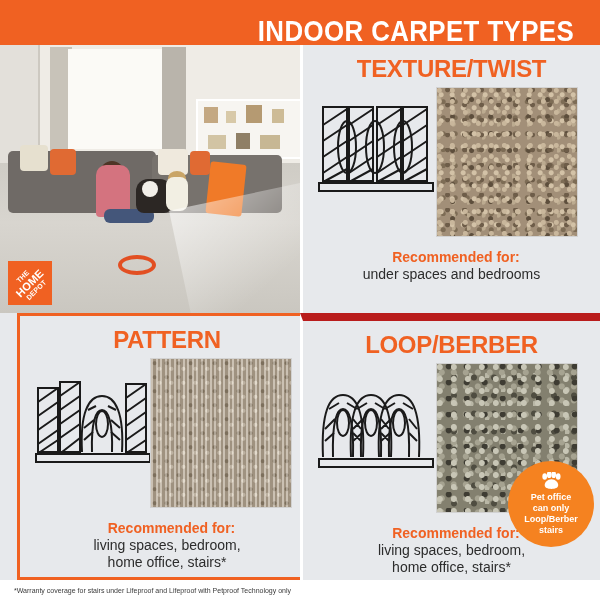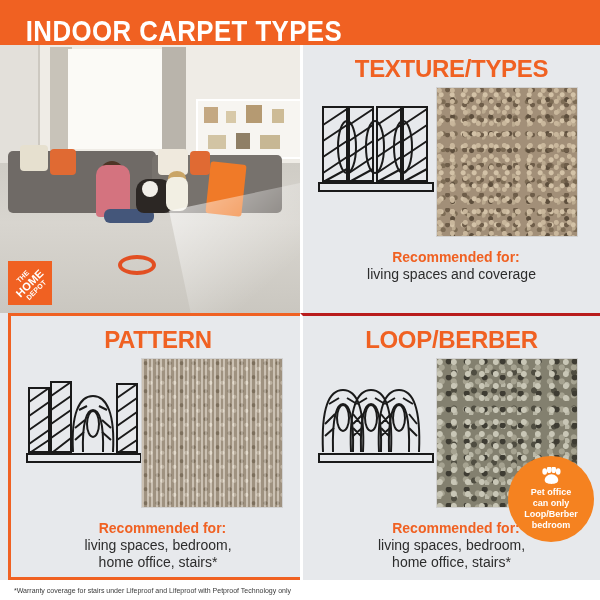--- a/index.html
+++ b/index.html
@@ -7,35 +7,35 @@
     width:600px;height:600px;overflow:hidden;
     background:#ffffff;
     font-family:"Liberation Sans", sans-serif;
     -webkit-font-smoothing:antialiased;
   }
   .infographic{position:relative;width:600px;height:600px;background:#e7e9ec;}
 
   
   .header{
     position:absolute;left:0;top:0;width:600px;height:61px;
-    background:#f06122;display:flex;align-items:center;justify-content:flex-start;
+    background:#f06122;display:flex;align-items:center;justify-content:flex-end;
   }
   .header-title{
     color:#ffffff;font-weight:bold;font-size:30px;letter-spacing:0.5px;
     font-family:"Liberation Sans Narrow","Liberation Sans",sans-serif;
     transform:scaleX(0.86);transform-origin:center;white-space:nowrap;
   }
 
   
   .grid{position:absolute;left:0;top:45px;width:600px;height:535px;}
   .cell{position:absolute;box-sizing:border-box;background:#e7e9ec;}
   .cell-photo{left:0;top:0;width:300px;height:268px;padding:0;background:#cfcdc8;overflow:hidden;}
   .cell-tt{left:300px;top:0;width:300px;height:268px;border-left:3px solid #ffffff;}
-  .cell-pat{left:8px;top:268px;width:300px;height:267px;border:3px solid #f06122;}
-  .cell-loop{left:300px;top:268px;width:300px;height:267px;border-left:3px solid #ffffff;border-top:3px solid #b91c1c;}
+  .cell-pat{left:17px;top:268px;width:300px;height:267px;border:3px solid #f06122;}
+  .cell-loop{left:300px;top:268px;width:300px;height:267px;border-left:3px solid #ffffff;border-top:8px solid #b91c1c;}
 
   .cell-title{
     text-align:center;color:#f06122;font-weight:bold;font-size:24px;
     margin-top:10px;letter-spacing:-0.3px;
   }
 
   .cell-body{position:relative;height:150px;margin-top:4px;}
 
   .swatch{
     position:absolute;right:22px;top:0;width:140px;height:148px;
@@ -181,21 +181,21 @@
           <div class="hd-inner">
             <div>THE</div>
             <div class="hd-big">HOME</div>
             <div>DEPOT</div>
           </div>
         </div>
       </div>
     </div>
 
     <div class="cell cell-tt">
-      <div class="cell-title">TEXTURE/TYPES</div>
+      <div class="cell-title">TEXTURE/TWIST</div>
       <div class="cell-body">
         <svg class="diagram" width="118" height="108" viewBox="0 0 118 108">
           <g fill="none" stroke="#1a1a1a" stroke-width="2">
             <rect x="6" y="12" width="24" height="74"></rect>
             <rect x="32" y="12" width="24" height="74"></rect>
             <rect x="60" y="12" width="24" height="74"></rect>
             <rect x="86" y="12" width="24" height="74"></rect>
             <ellipse cx="30" cy="52" rx="9" ry="26"></ellipse>
             <ellipse cx="58" cy="52" rx="9" ry="26"></ellipse>
             <ellipse cx="86" cy="52" rx="9" ry="26"></ellipse>
@@ -203,21 +203,21 @@
             <path d="M32 30 L56 14 M32 46 L56 30 M32 62 L56 46 M32 78 L56 62 M34 86 L56 74"></path>
             <path d="M60 30 L84 14 M60 46 L84 30 M60 62 L84 46 M60 78 L84 62 M62 86 L84 74"></path>
             <path d="M86 30 L110 14 M86 46 L110 30 M86 62 L110 46 M86 78 L110 62 M88 86 L110 74"></path>
             <rect x="2" y="88" width="114" height="8"></rect>
           </g>
         </svg>
         <div class="swatch swatch-tt"></div>
       </div>
       <div class="rec-block">
         <div class="rec-head">Recommended for:</div>
-        <div class="rec-text">living spaces and coverage</div>
+        <div class="rec-text">under spaces and bedrooms</div>
       </div>
     </div>
 
     <div class="cell cell-pat">
       <div class="cell-title">PATTERN</div>
       <div class="cell-body">
         <svg class="diagram" width="118" height="108" viewBox="0 0 118 108">
           <g fill="none" stroke="#1a1a1a" stroke-width="2">
             <rect x="4" y="22" width="20" height="64"></rect>
             <rect x="26" y="16" width="20" height="70"></rect>
@@ -269,21 +269,21 @@
           <svg class="paw" width="24" height="18" viewBox="0 0 26 20">
             <ellipse cx="6" cy="5" rx="2.6" ry="3.6" fill="#ffffff"></ellipse>
             <ellipse cx="11" cy="3" rx="2.6" ry="3.8" fill="#ffffff"></ellipse>
             <ellipse cx="16" cy="3" rx="2.6" ry="3.8" fill="#ffffff"></ellipse>
             <ellipse cx="21" cy="5" rx="2.6" ry="3.6" fill="#ffffff"></ellipse>
             <path d="M13.5 8 C18 8 21 11.5 21 14.5 C21 17.5 18 18.8 13.5 18.8 C9 18.8 6 17.5 6 14.5 C6 11.5 9 8 13.5 8 Z" fill="#ffffff"></path>
           </svg>
           <div>Pet office</div>
           <div>can only</div>
           <div>Loop/Berber</div>
-          <div>bedroom</div>
+          <div>stairs</div>
         </div>
       </div>
       <div class="rec-block">
         <div class="rec-head">Recommended for:</div>
         <div class="rec-text">living spaces, bedroom,</div>
         <div class="rec-text">home office, stairs*</div>
       </div>
     </div>
 
   </div>

